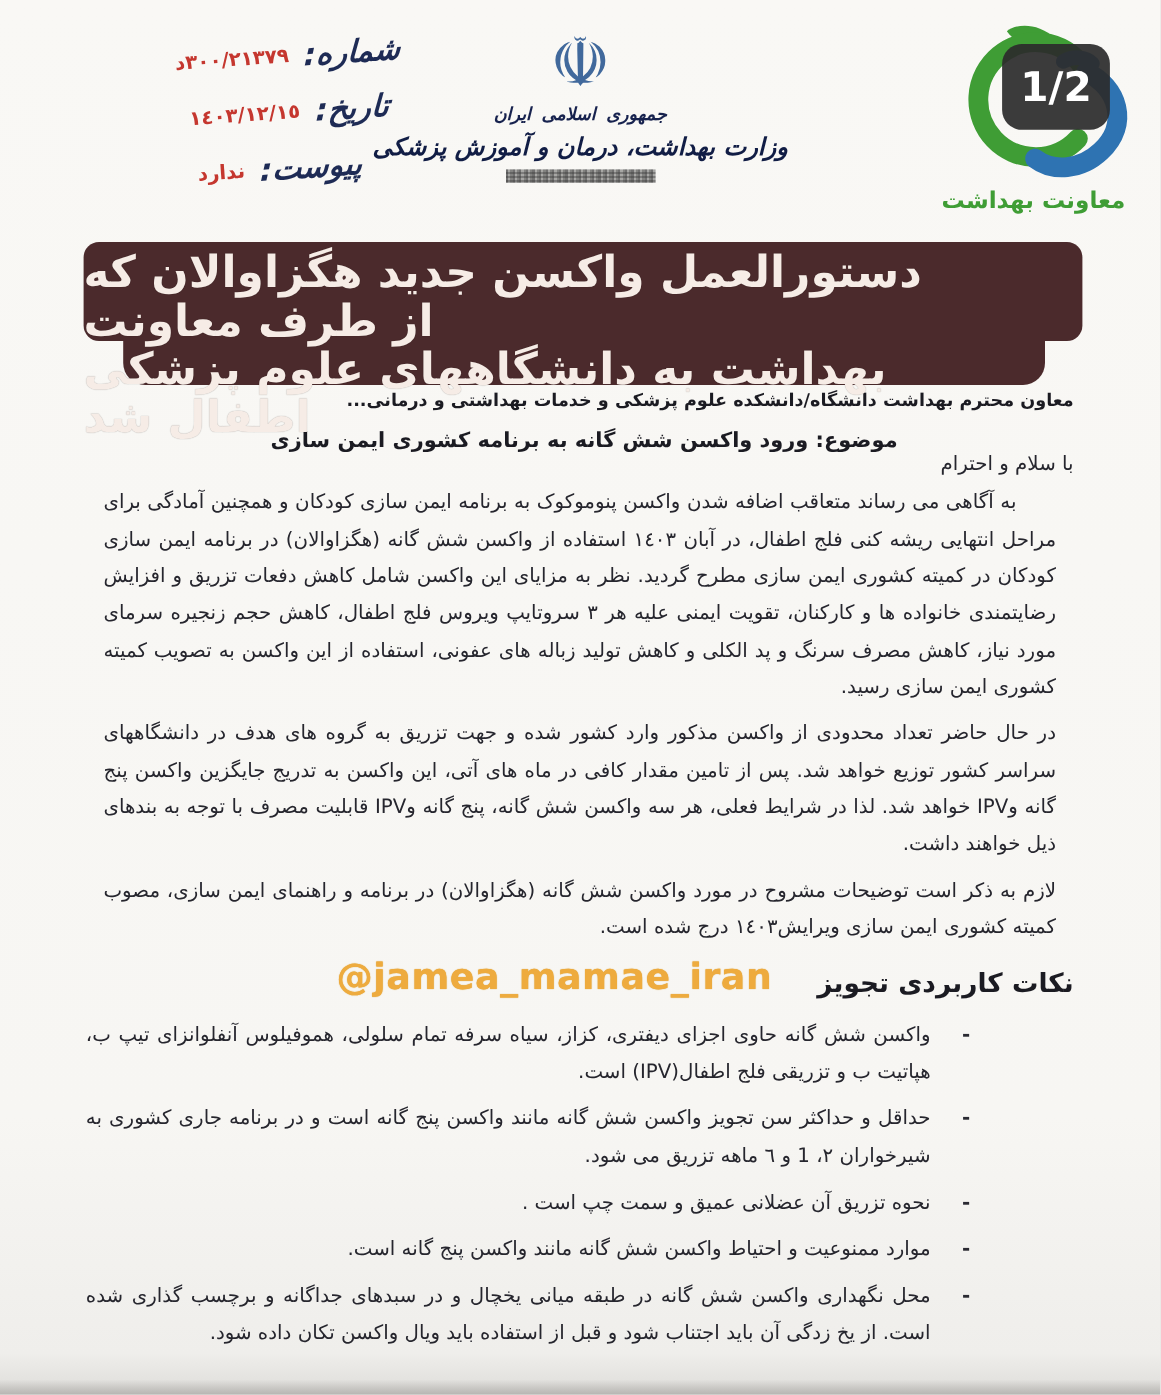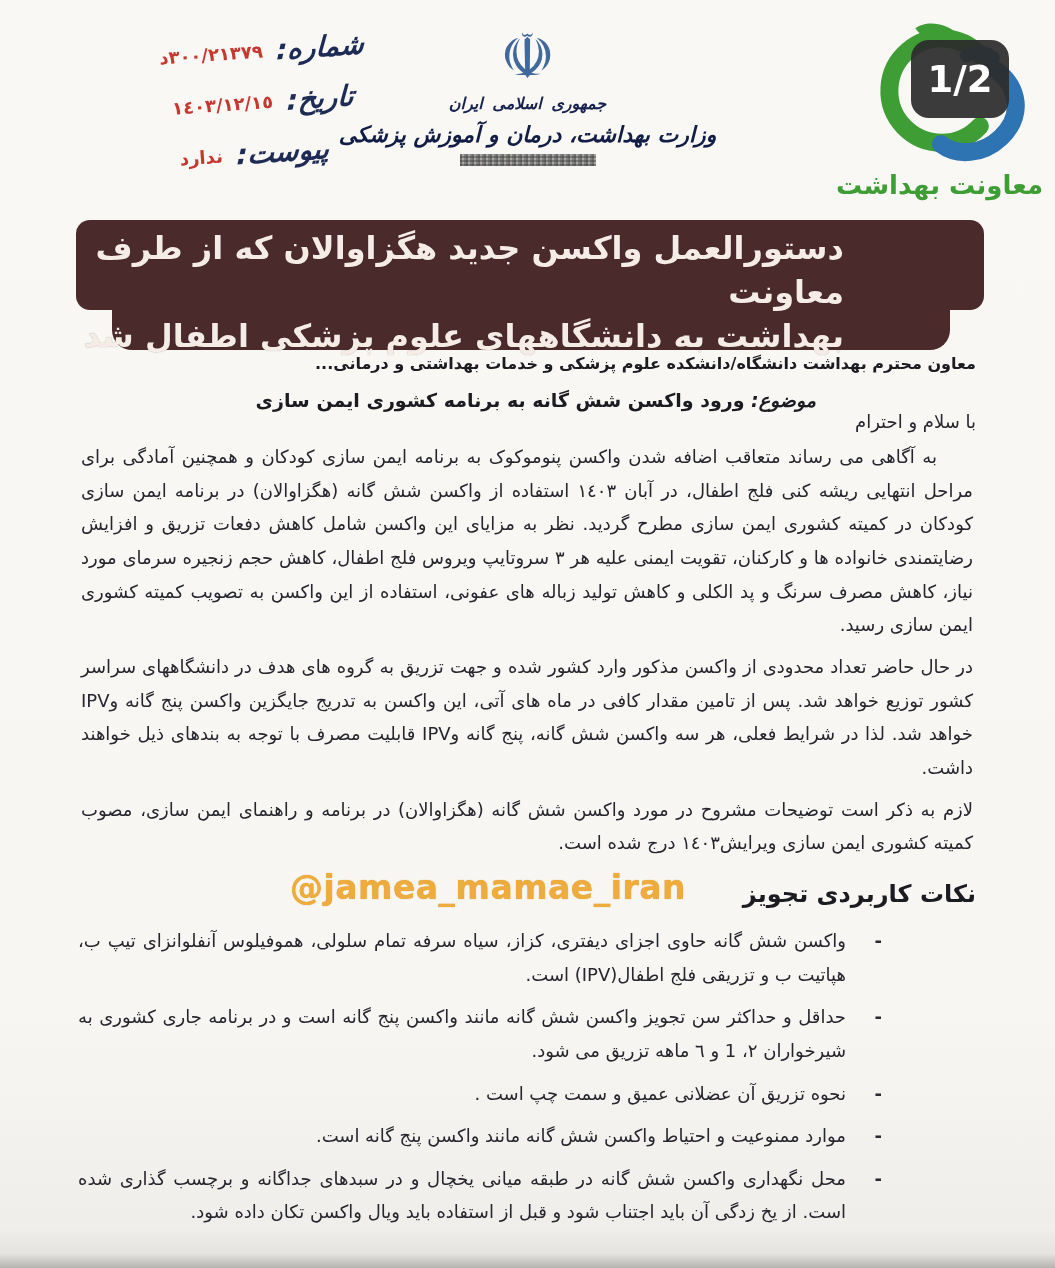--- a/index.html
+++ b/index.html
@@ -61,64 +61,64 @@
                repeating-linear-gradient(0deg,#777 0 2px,#bbb 2px 4px);
     background-blend-mode:multiply;
     filter:blur(0.6px);
     opacity:.8;
   }
   
   .logo-wrap{
     position:absolute;right:8px;top:16px;width:215px;text-align:center;
   }
   .logo-caption{
-    margin-top:0;font-size:26px;font-weight:bold;color:#3f9d35;
+    margin-top:0;font-size:21px;font-weight:bold;color:#3f9d35;
   }
   .page-badge{
     position:absolute;right:46px;top:40px;width:98px;height:78px;
     background:rgba(44,44,44,.93);border-radius:18px;
     display:flex;align-items:center;justify-content:center;
     color:#fff;font-size:37px;font-weight:bold;z-index:6;
     font-family:"DejaVu Sans",sans-serif;
   }
   
   .banner-main{
     position:absolute;left:76px;top:220px;width:908px;height:90px;
     background:#4b2a2c;border-radius:14px;z-index:2;
   }
   .banner-tab{
     position:absolute;left:112px;top:252px;width:838px;height:98px;
     background:#4b2a2c;border-radius:0 0 20px 20px;z-index:1;
   }
   .banner-text{
     position:absolute;left:76px;top:226px;width:768px;z-index:3;
-    text-align:right;color:#f6ece6;font-weight:bold;
-    font-size:32px;line-height:44px;direction:rtl;
+    text-align:left;color:#f6ece6;font-weight:bold;
+    font-size:40px;line-height:44px;direction:rtl;
     text-shadow:0 0 1px rgba(0,0,0,.35);
   }
   
   .letter{
     position:absolute;left:78px;top:354px;width:898px;
     direction:rtl;text-align:right;color:#26262e;
     font-size:18px;
   }
   .addressee{font-size:16px;font-weight:bold;color:#1b1b22;}
   .subject{margin-top:16px;padding-right:160px;font-size:19px;font-weight:bold;color:#1b1b22;}
-  .subject .subj-label{font-weight:bold;font-style:italic;}
+  .subject .subj-label{font-weight:bold;}
   .greeting{font-size:18px;}
   .para{
-    margin:8px 3px 0;text-align:justify;line-height:1.87;
+    margin:8px 16px 0;text-align:justify;line-height:1.87;
   }
   .para.first{text-indent:36px;}
   .notes-row{position:relative;margin-top:12px;height:46px;}
   .notes-heading{
     position:absolute;right:0;top:8px;font-size:24px;font-weight:bold;color:#1b1b22;
   }
   .watermark{
-    position:absolute;left:200px;top:-4px;width:420px;
+    position:absolute;left:216px;top:-4px;width:420px;
     direction:ltr;text-align:center;
     font-size:33px;font-weight:bold;letter-spacing:.5px;
     color:#eeab3e;text-shadow:0 0 1px #d89a28;
     white-space:nowrap;
   }
   .bullets{margin-top:6px;}
   .blt{
     position:relative;margin:0 130px 9px 0;
     text-align:justify;line-height:1.87;
   }

